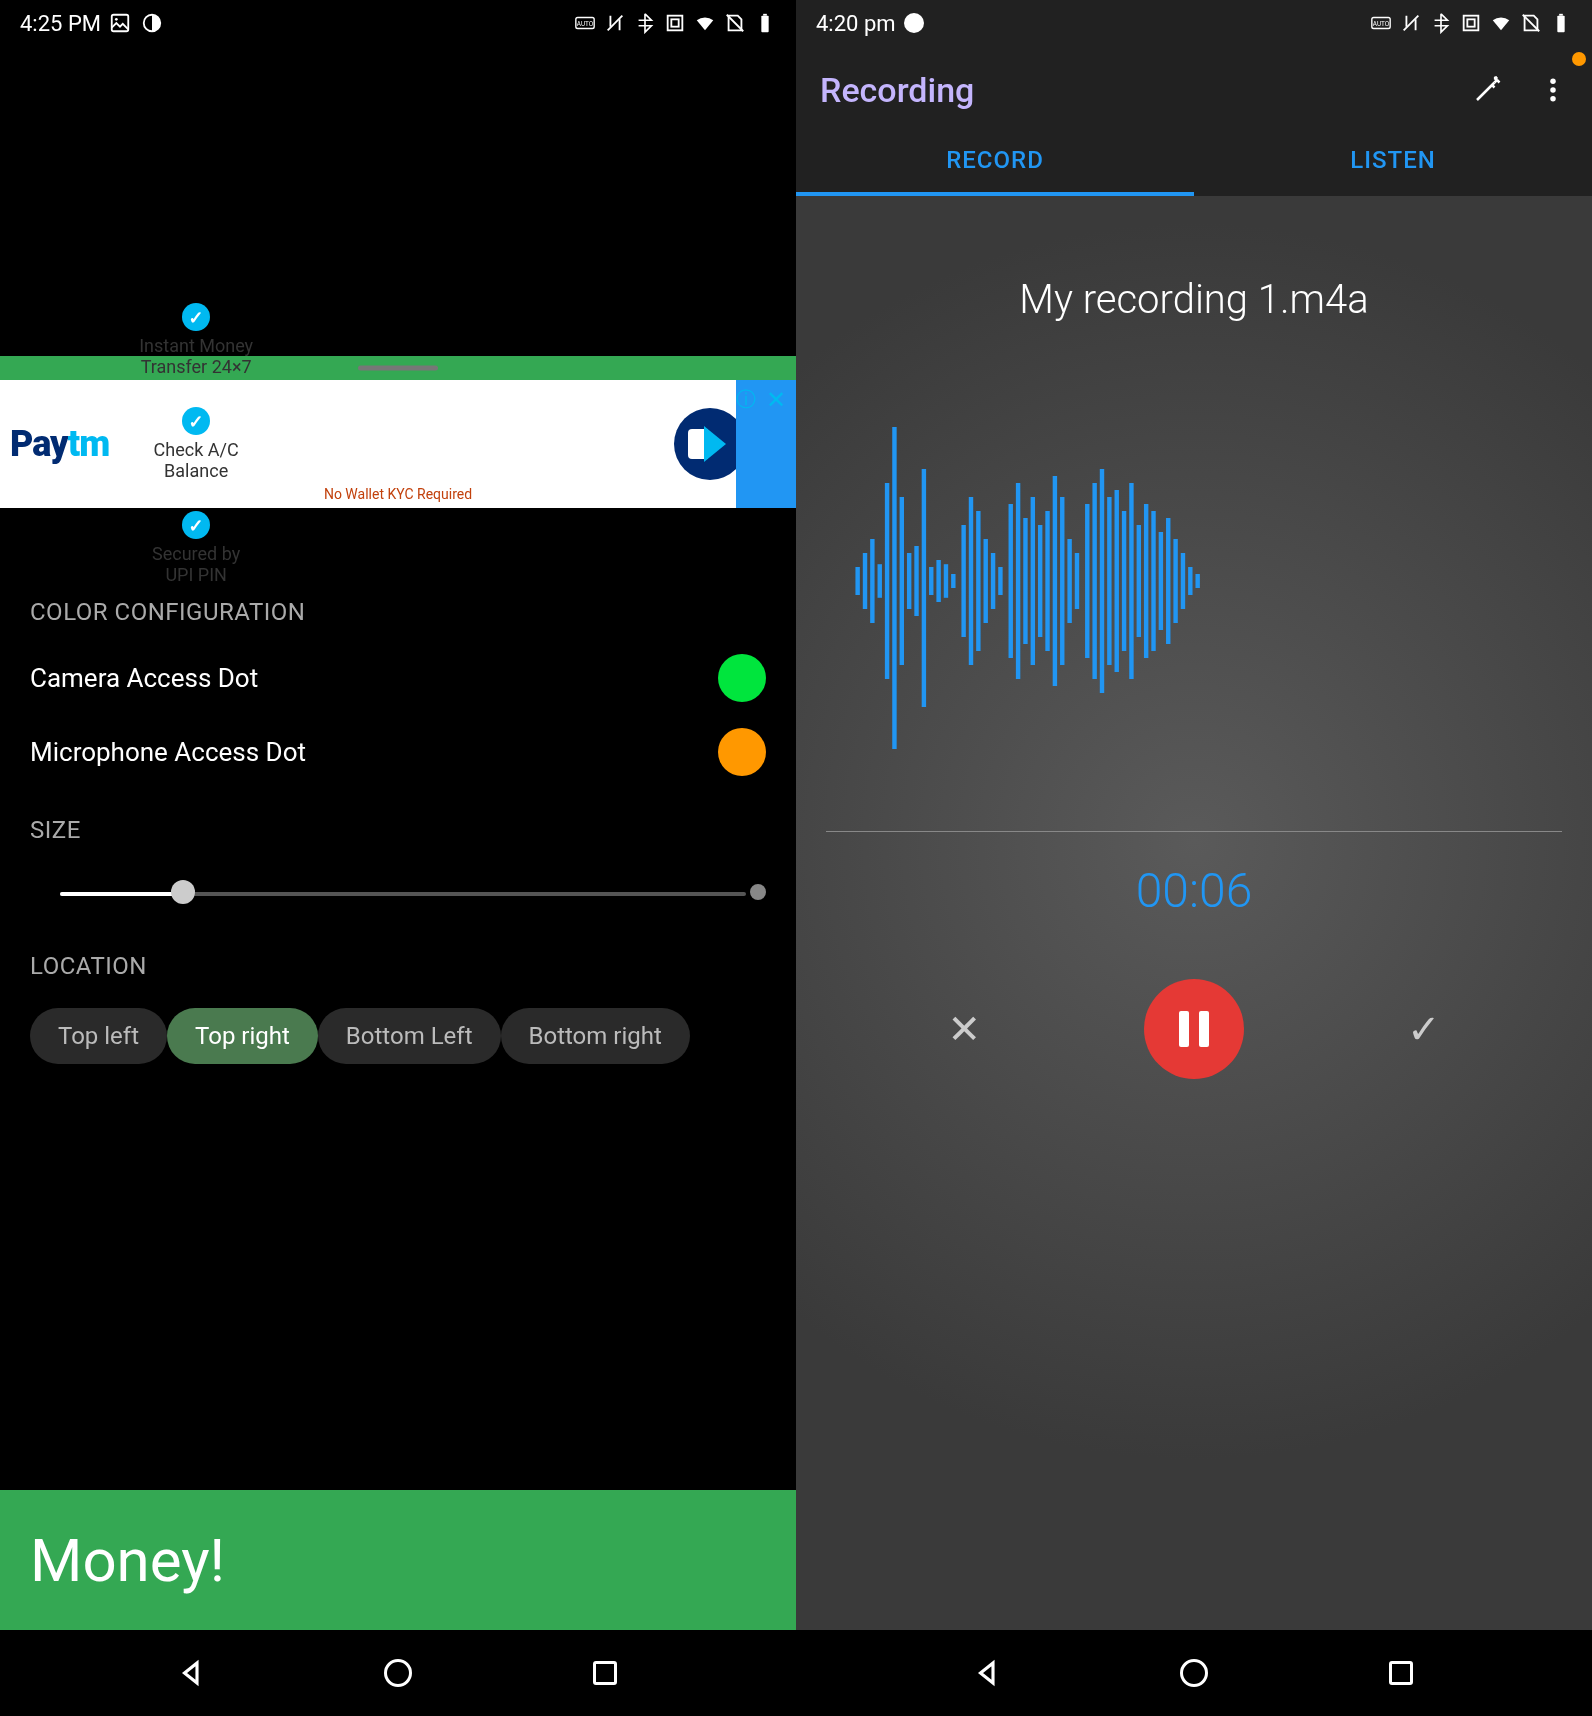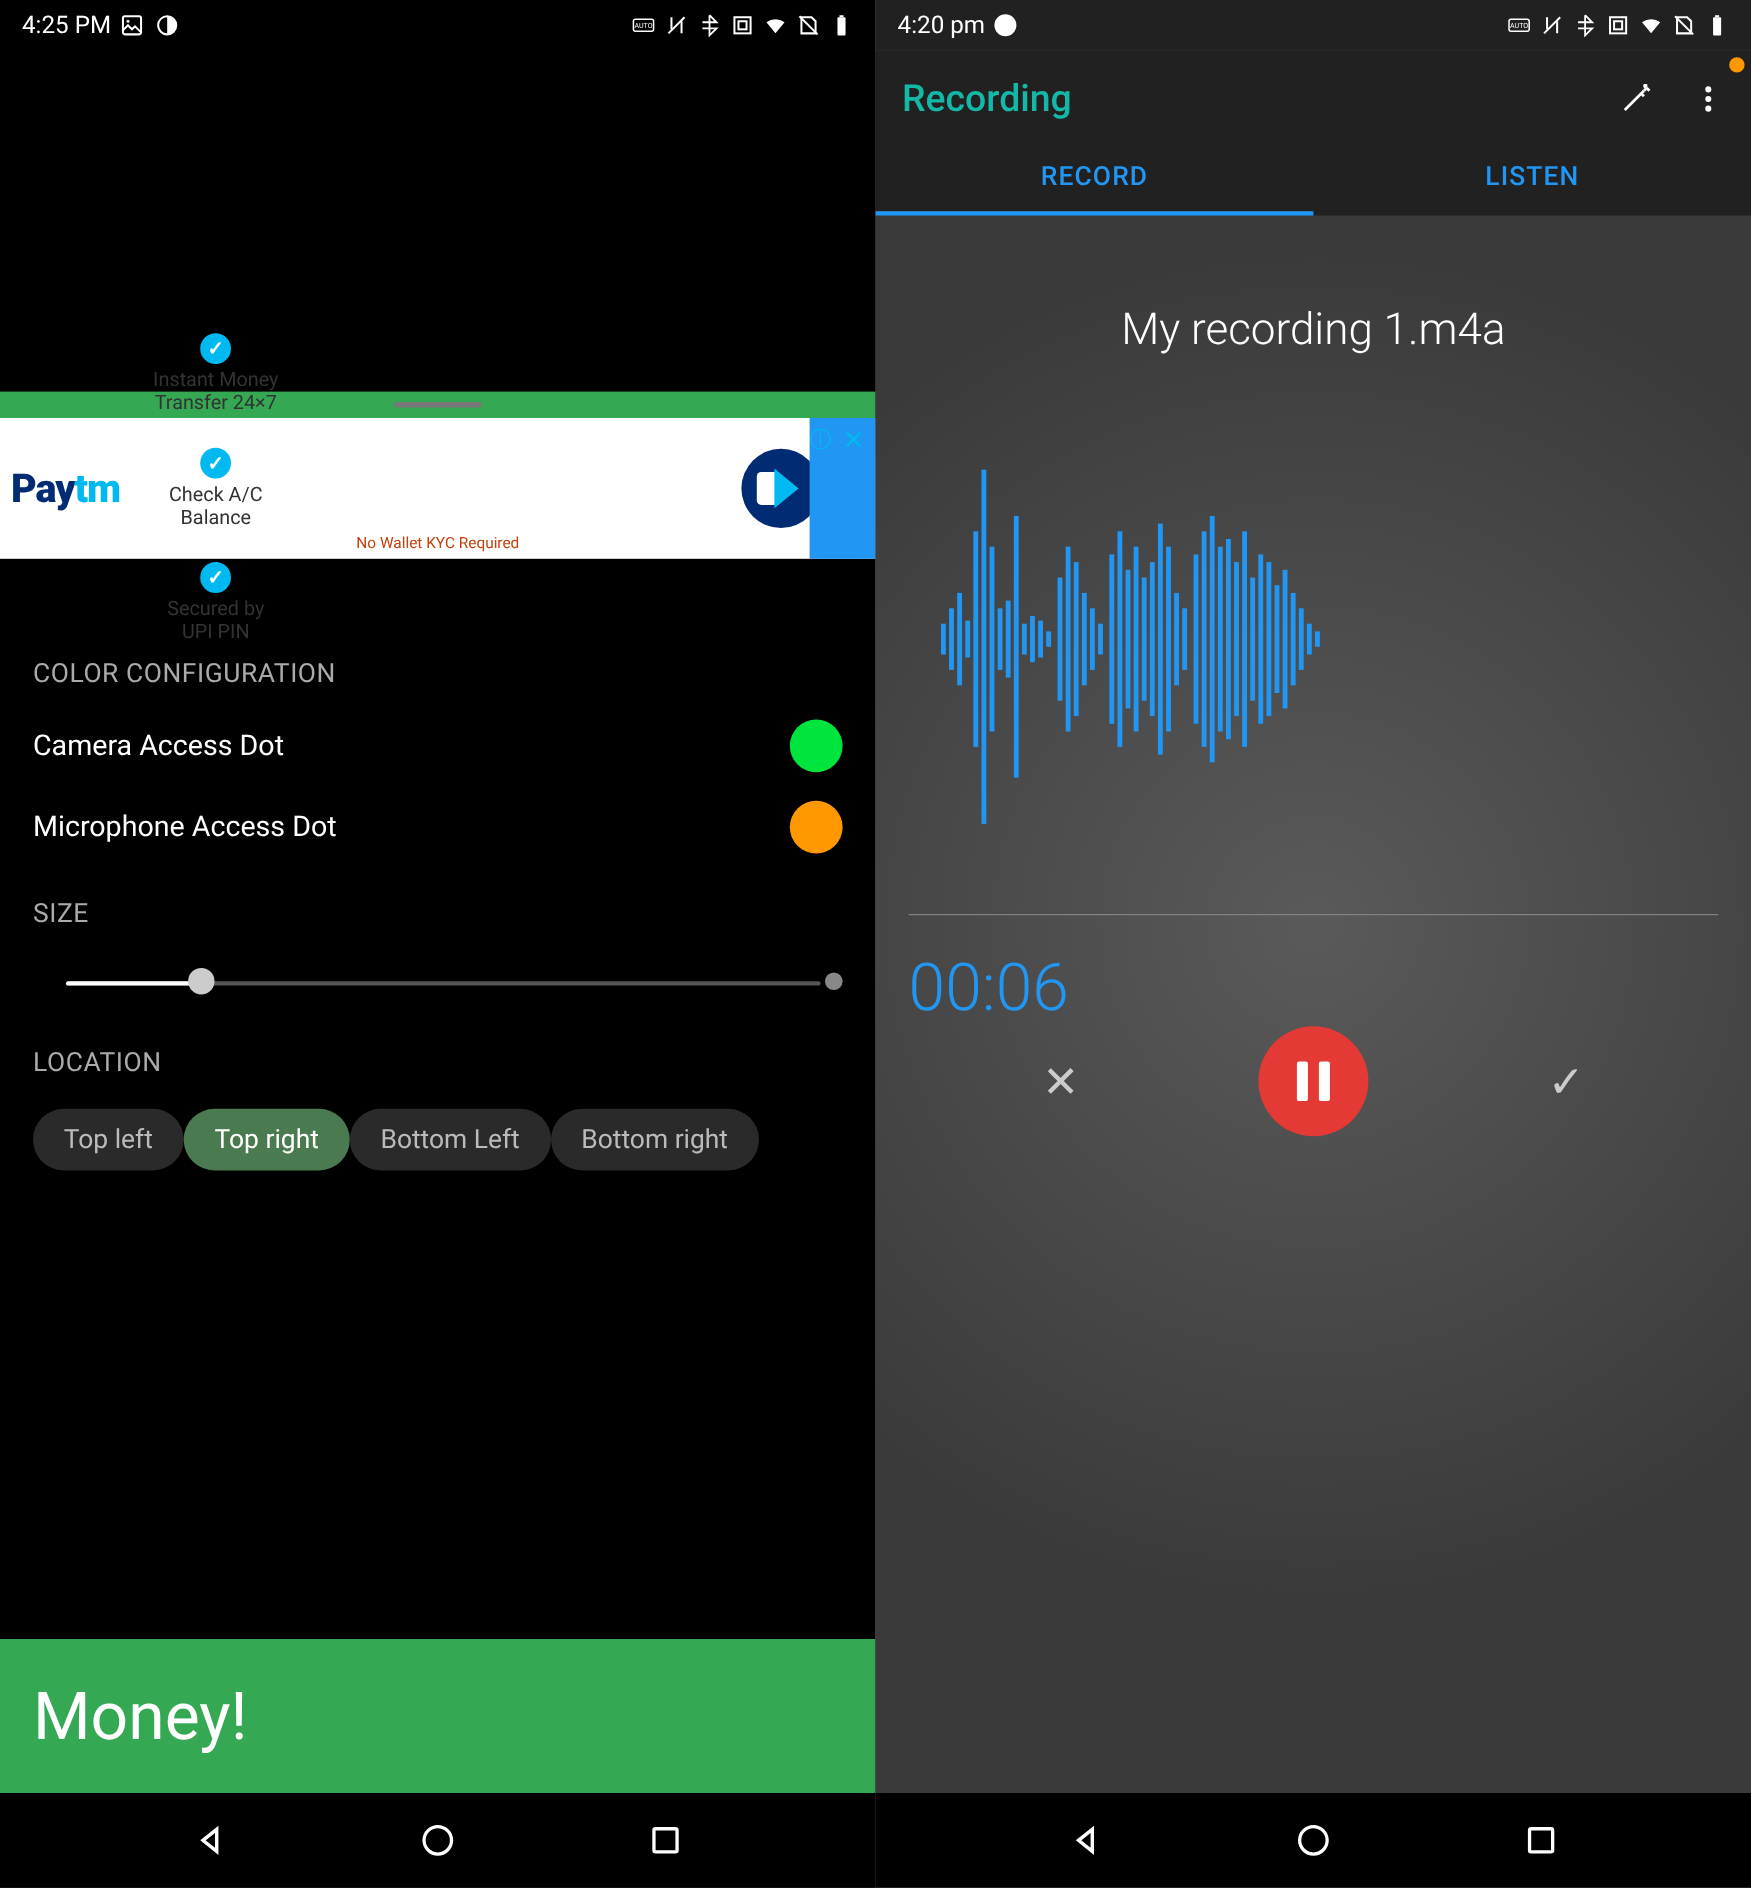--- a/index.html
+++ b/index.html
@@ -113,35 +113,35 @@
     font-size:60px;
     font-weight:400;
     color:#fff;
     margin-top:40px;
   }
 
   
   .right-content { flex:1; display:flex; flex-direction:column; }
   .appbar { background:#212121; padding-top:10px; position:relative;}
   .appbar-title-row { display:flex; align-items:center; padding:14px 24px;}
-  .appbar-title { font-size:34px; font-weight:500; color:#14b8a6; flex:1;}
+  .appbar-title { font-size:34px; font-weight:500; color:#c4b5fd; flex:1;}
   .appbar-actions { display:flex; gap:36px; align-items:center;}
   .appbar-actions svg { width:30px; height:30px;}
   .mic-dot { position:absolute; top:6px; right:6px; width:14px; height:14px; background:#ff9800; border-radius:50%;}
 
   .tabs { display:flex;}
   .tab { flex:1; text-align:center; padding:22px 0; font-size:24px; font-weight:500; letter-spacing:1px; color:#2196f3; position:relative;}
   .tab.active::after { content:''; position:absolute; bottom:0; left:0; right:0; height:4px; background:#2196f3;}
 
   .rec-body { flex:1; background: radial-gradient(circle at 50% 45%, #5a5a5a 0%, #3a3a3a 70%); display:flex; flex-direction:column; padding:30px;}
   .rec-filename { text-align:center; font-size:40px; color:#fff; margin-top:50px; margin-bottom:48px; font-weight:300;}
   .waveform { height:420px; display:flex; align-items:center;}
   .waveform svg { width:100%; height:100%;}
   .rec-divider { height:1px; background:#888; margin:40px 0 30px;}
-  .rec-time { font-size:60px; color:#2196f3; font-weight:300; }
+  .rec-time { text-align:center; font-size:48px; color:#2196f3; font-weight:300; margin-bottom:60px;}
   .rec-controls { display:flex; align-items:center; justify-content:space-around; padding:0 40px 30px;}
   .rec-controls .cancel, .rec-controls .confirm { font-size:40px; color:#ccc;}
   .rec-pause { width:100px; height:100px; background:#e53935; border-radius:50%; display:flex; align-items:center; justify-content:center;}
   .rec-pause .bars { display:flex; gap:10px;}
   .rec-pause .bars div { width:10px; height:36px; background:#fff; border-radius:2px;}
 </style>
 </head>
 <body>
 
 <div class="phone left">

